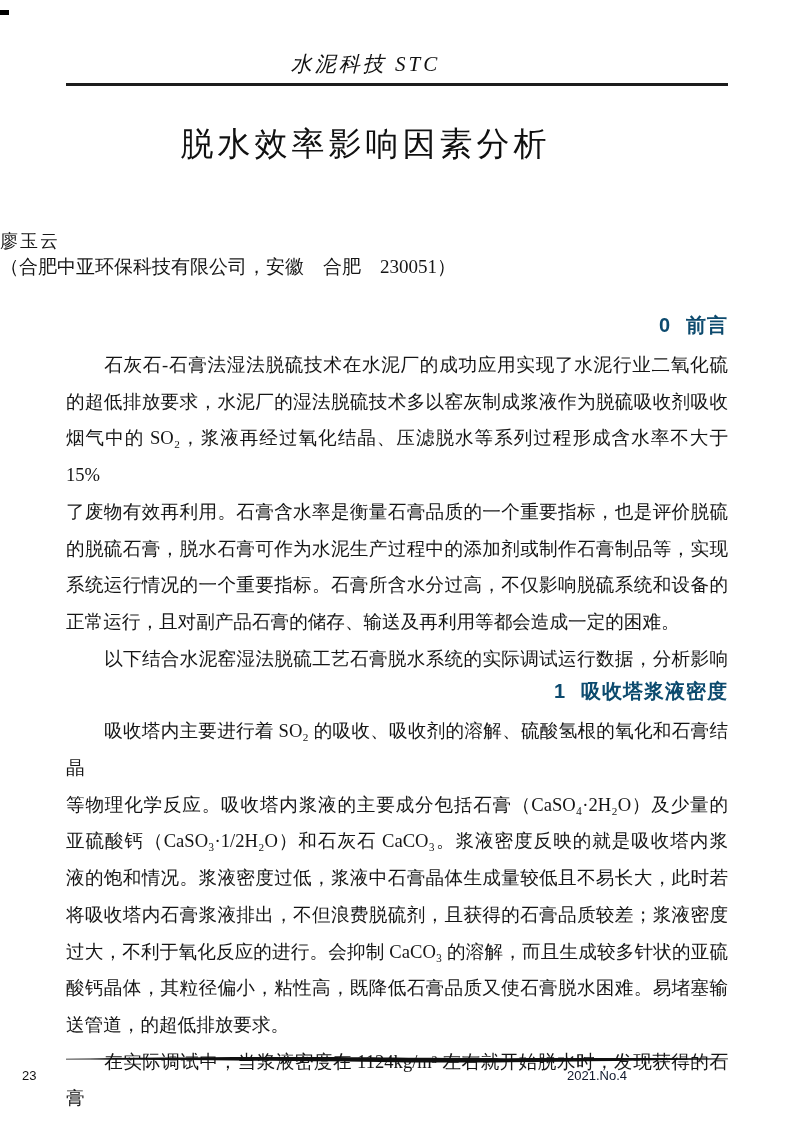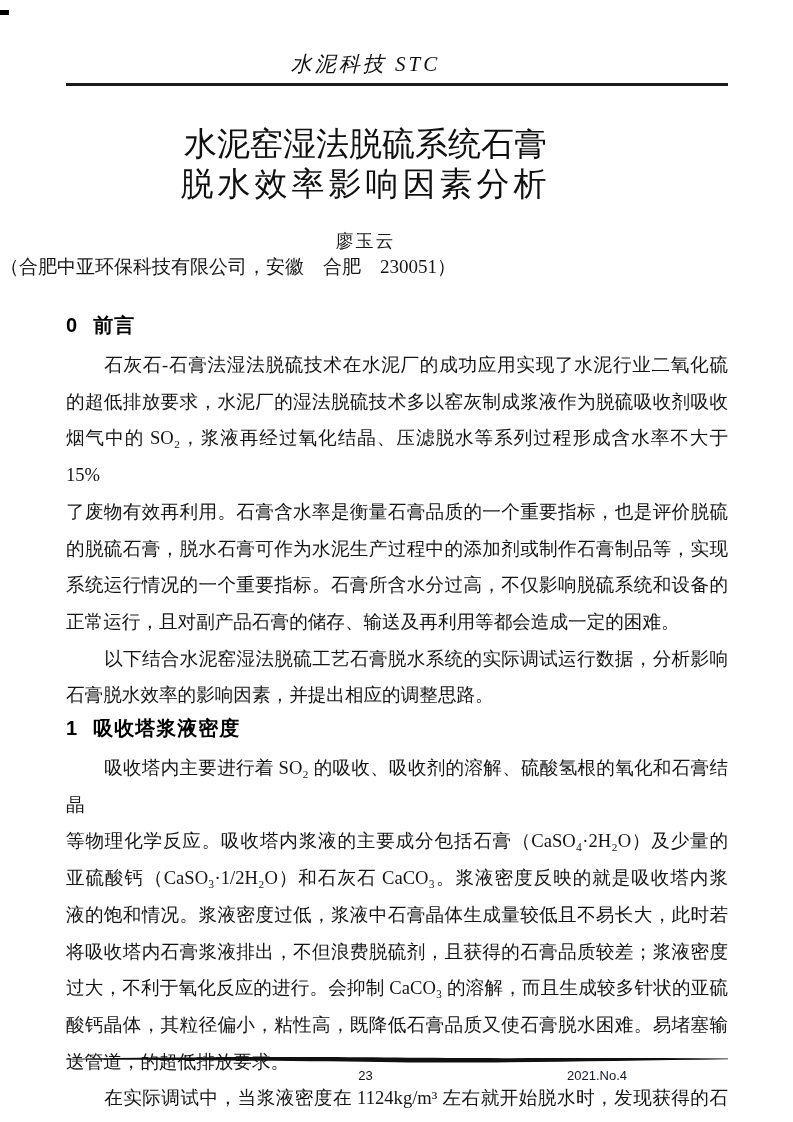--- a/index.html
+++ b/index.html
@@ -45,21 +45,21 @@
     font-weight: 400;
     font-size: 33px;
     line-height: 40px;
     color: #101010;
   }
   .title .t-line { display: block; }
   .title .t2 { letter-spacing: 4px; }
   .author {
     position: absolute;
     top: 231px; left: 0; right: 0;
-    text-align: center;
+    text-align: left;
     font-size: 18px;
     line-height: 21px;
     letter-spacing: 2px;
   }
   .affiliation {
     position: absolute;
     top: 254px; left: 0; right: 0;
     text-align: left;
     font-size: 19px;
     line-height: 26px;
@@ -69,22 +69,23 @@
     position: absolute;
     top: 311px; left: 66px;
     width: 662px;
   }
   h2.sec {
     margin: 2px 0 9px 0;
     font-family: "Liberation Sans", "DejaVu Sans", sans-serif;
     font-weight: 700;
     font-size: 20px;
     line-height: 25px;
-    color: #000000;
+    color: #0c4a6e;
     letter-spacing: 1px;
+    text-align: right;
   }
   h2.sec .sec-num { display: inline-block; margin-right: 16px; letter-spacing: 0; }
   .para { margin: 0; }
   .para .line {
     font-size: 18.6px;
     line-height: 36.7px;
     text-align: justify;
     text-align-last: justify;
     color: #151515;
   }
@@ -92,25 +93,26 @@
   .para .line.last { text-align-last: left; }
   
   .footer-rule {
     position: absolute;
     top: 1056px; left: 66px;
     width: 662px; height: 8px;
   }
   .page-num {
     position: absolute;
     top: 1068px; left: 0; right: 0;
-    text-align: center;
+    text-align: left;
     font-family: "Liberation Sans", "DejaVu Sans", sans-serif;
     font-size: 13px;
     line-height: 15px;
     color: #111;
+    padding-left: 22px;
   }
   .issue {
     position: absolute;
     top: 1068px; right: 104px;
     font-family: "Liberation Sans", "DejaVu Sans", sans-serif;
     font-size: 13px;
     line-height: 15px;
     color: #0f172a;
   }
 </style>
@@ -119,42 +121,40 @@
 
 <div class="page">
 
   <div class="scan-artifact"></div>
 
   <div class="journal">水泥科技 STC</div>
 
   <div class="header-rule"></div>
 
   <h1 class="title">
-    <span class="t-line t1">水泥窑湿法脱硫系统石膏</span>
     <span class="t-line t2">脱水效率影响因素分析</span>
   </h1>
 
   <div class="author">廖玉云</div>
 
   <div class="affiliation">（合肥中亚环保科技有限公司，安徽　合肥　230051）</div>
 
   <main class="article-body" id="article-body">
       <h2 class="sec"><span class="sec-num">0</span><span class="sec-title">前言</span></h2>
       <div class="para">
         <div class="line first">石灰石-石膏法湿法脱硫技术在水泥厂的成功应用实现了水泥行业二氧化硫</div>
         <div class="line">的超低排放要求，水泥厂的湿法脱硫技术多以窑灰制成浆液作为脱硫吸收剂吸收</div>
         <div class="line">烟气中的 SO₂，浆液再经过氧化结晶、压滤脱水等系列过程形成含水率不大于 15%</div>
         <div class="line">了废物有效再利用。石膏含水率是衡量石膏品质的一个重要指标，也是评价脱硫</div>
         <div class="line">的脱硫石膏，脱水石膏可作为水泥生产过程中的添加剂或制作石膏制品等，实现</div>
         <div class="line">系统运行情况的一个重要指标。石膏所含水分过高，不仅影响脱硫系统和设备的</div>
         <div class="line last">正常运行，且对副产品石膏的储存、输送及再利用等都会造成一定的困难。</div>
       </div>
       <div class="para">
         <div class="line first">以下结合水泥窑湿法脱硫工艺石膏脱水系统的实际调试运行数据，分析影响</div>
-        <div class="line last">石膏脱水效率的影响因素，并提出相应的调整思路。</div>
       </div>
       <h2 class="sec"><span class="sec-num">1</span><span class="sec-title">吸收塔浆液密度</span></h2>
       <div class="para">
         <div class="line first">吸收塔内主要进行着 SO₂ 的吸收、吸收剂的溶解、硫酸氢根的氧化和石膏结晶</div>
         <div class="line">等物理化学反应。吸收塔内浆液的主要成分包括石膏（CaSO₄·2H₂O）及少量的</div>
         <div class="line">亚硫酸钙（CaSO₃·1/2H₂O）和石灰石 CaCO₃。浆液密度反映的就是吸收塔内浆</div>
         <div class="line">液的饱和情况。浆液密度过低，浆液中石膏晶体生成量较低且不易长大，此时若</div>
         <div class="line">将吸收塔内石膏浆液排出，不但浪费脱硫剂，且获得的石膏品质较差；浆液密度</div>
         <div class="line">过大，不利于氧化反应的进行。会抑制 CaCO₃ 的溶解，而且生成较多针状的亚硫</div>
         <div class="line">酸钙晶体，其粒径偏小，粘性高，既降低石膏品质又使石膏脱水困难。易堵塞输</div>

